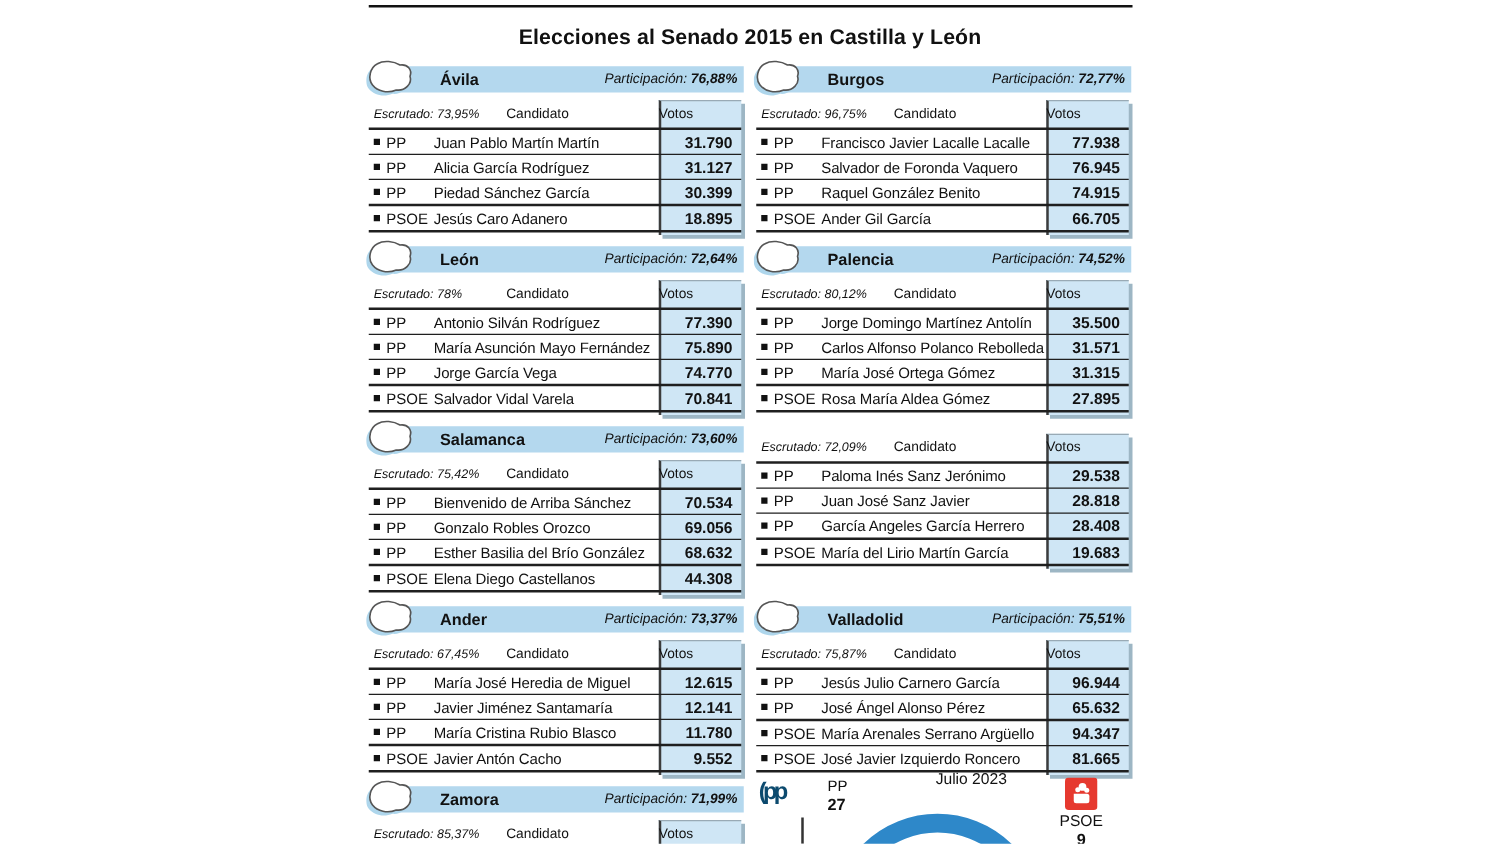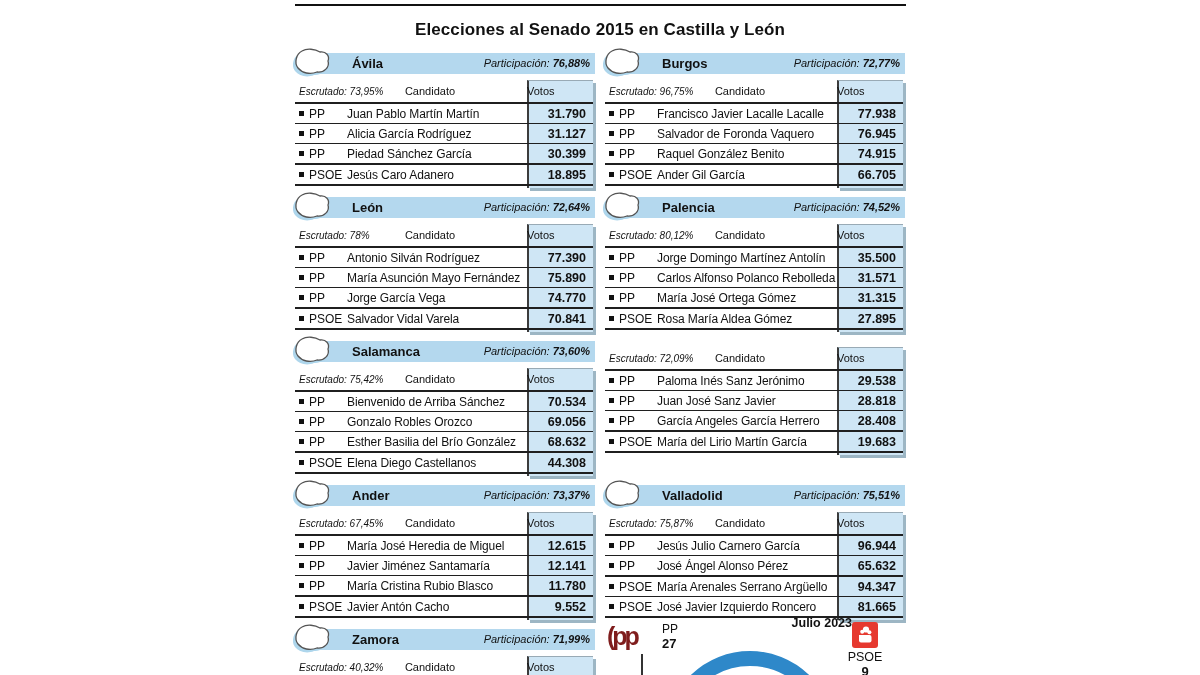--- a/index.html
+++ b/index.html
@@ -32,24 +32,24 @@
   .row{position:relative;height:19px;display:flex;align-items:center;
        border-bottom:1px solid #1f1f1f;z-index:1;}
   .row.thick{border-bottom-width:2px;}
   .sq{width:5px;height:5px;background:#111;margin-left:4px;margin-right:5px;flex:none;}
   .party{width:38px;font-size:12px;flex:none;}
   .cname{flex:1;font-size:12px;white-space:nowrap;overflow:hidden;letter-spacing:-.1px;}
   .cvotes{width:59px;text-align:right;padding-right:7px;font-weight:bold;font-size:12.5px;flex:none;}
 
   
   .chart{position:absolute;left:605px;top:612px;width:302px;height:63px;}
-  .jtitle{position:absolute;left:97px;width:150px;top:4px;text-align:right;
-          font-weight:bold;font-size:12.5px;}
-  .pplogo{position:absolute;left:2px;top:12px;font-weight:bold;font-size:25px;
-          color:#7f1d1d;letter-spacing:-3px;line-height:1;}
+  .jtitle{position:absolute;left:97px;width:150px;top:4px;text-align:center;
+          font-weight:normal;font-size:12.5px;}
+  .pplogo{position:absolute;left:2px;top:12px;font-weight:bold;font-size:19px;
+          color:#0c4a6e;letter-spacing:-3px;line-height:1;}
   .pptext{position:absolute;left:57px;top:10px;font-size:12px;}
   .ppseats{position:absolute;left:57px;top:24px;font-size:13px;font-weight:bold;}
   .leader{position:absolute;left:36px;top:42px;width:1.5px;height:21px;background:#333;}
   .donut{position:absolute;left:60px;top:39px;width:140px;height:140px;
          border:15px solid #2e88c9;border-radius:50%;box-sizing:content-box;background:#fff;}
   .psoelogo{position:absolute;left:247px;top:10px;width:26px;height:26px;}
   .psoename{position:absolute;left:237px;top:38px;width:46px;text-align:center;font-size:12.5px;}
   .psoeseats{position:absolute;left:237px;top:52px;width:46px;text-align:center;
              font-size:13px;font-weight:bold;}
 </style>
@@ -401,21 +401,21 @@
         <span class="map"><svg viewBox="0 0 40 30" width="40" height="30">
             <path d="M9,3 C14,0 22,1 27,4 C33,3 37,8 35,13 C37,19 31,25 24,24 C17,27 9,25 5,20 C1,15 3,6 9,3 Z" fill="#aed6ec" transform="translate(-3,3)"></path>
             <path d="M9,3 C14,0 22,1 27,4 C33,3 37,8 35,13 C37,19 31,25 24,24 C17,27 9,25 5,20 C1,15 3,6 9,3 Z" fill="#ffffff" stroke="#555" stroke-width="1.3"></path>
           </svg></span>
         <span class="pname">Zamora</span>
         <span class="part"><em>Participación:</em><b>71,99%</b></span>
       </header>
       <div class="table">
         <span class="votescol"></span>
         <div class="thead">
-          <span class="escr"><em>Escrutado:</em> <em class="ev">40,32%</em></span>
+          <span class="escr"><em>Escrutado:</em> <em class="ev">85,37%</em></span>
           <span class="candh">Candidato</span>
           <span class="votosh">Votos</span>
         </div>
       </div>
     </section>
   </div>
 
 <div class="chart">
   <div class="jtitle">Julio 2023</div>
   <div class="pplogo">(pp</div>

